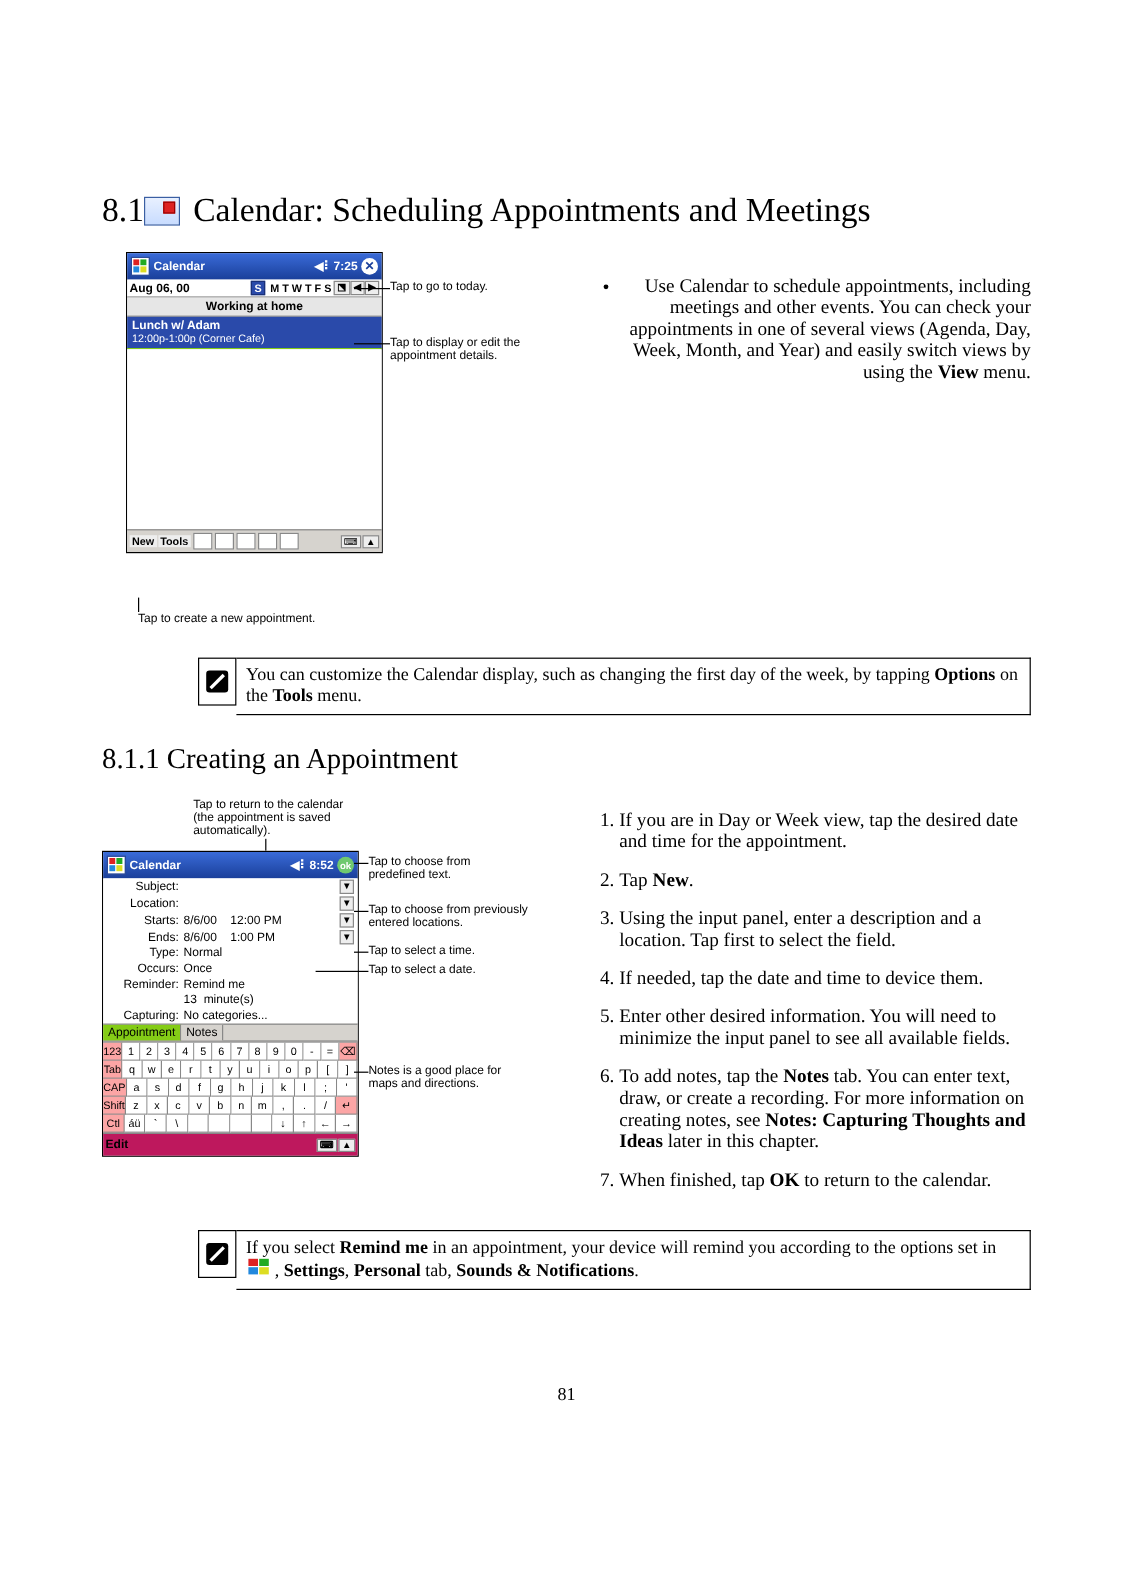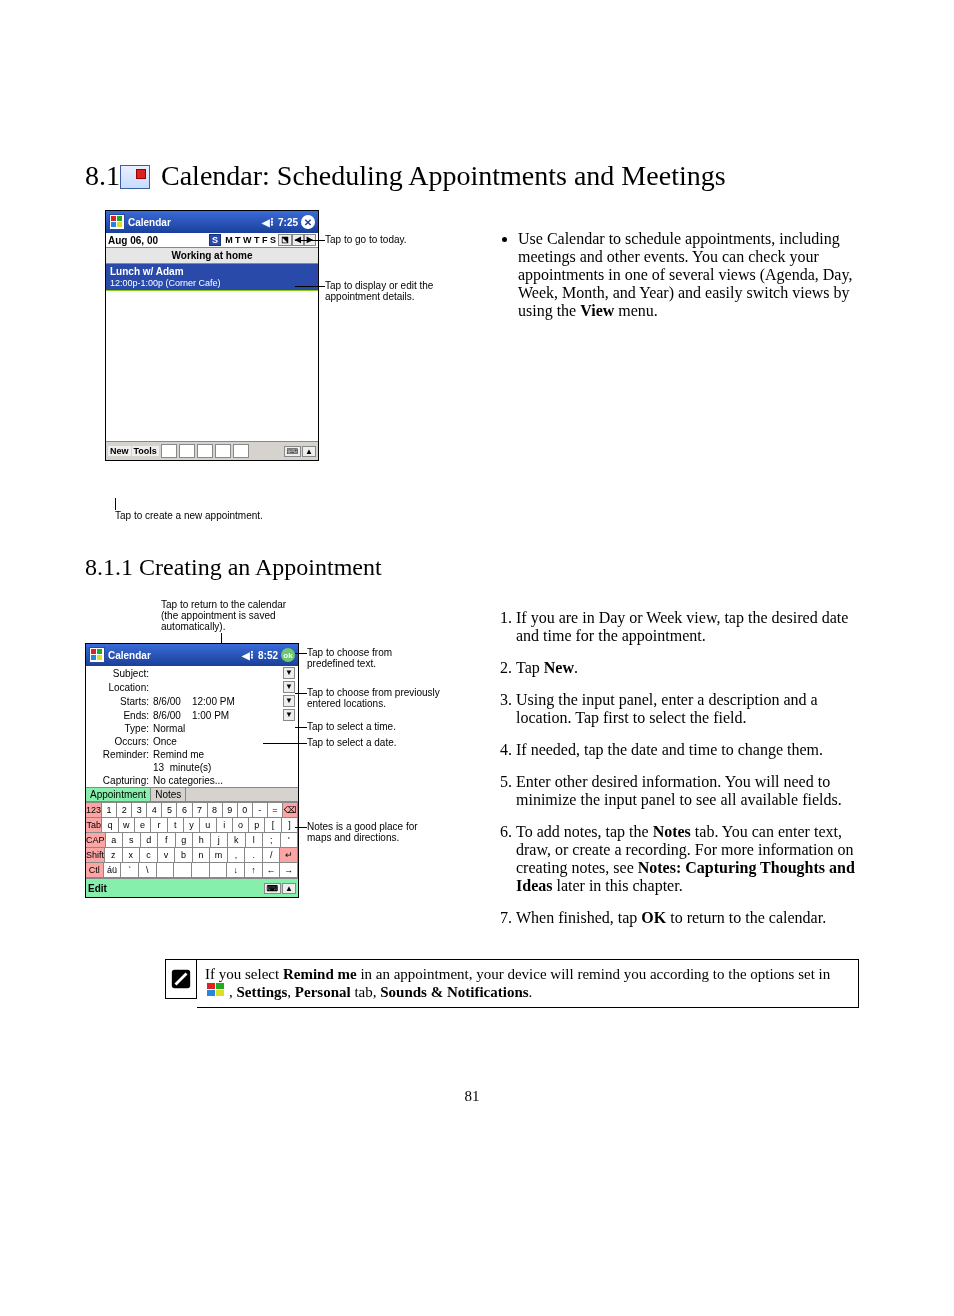--- a/index.html
+++ b/index.html
@@ -58,21 +58,21 @@
 
   .two-col {
     display: flex;
     gap: 48px;
     align-items: flex-start;
   }
   .left-col { flex: 0 0 365px; }
   .right-col { flex: 1; padding-top: 20px;}
   .right-col.steps { padding-top:10px;}
   ul.bullets { margin: 0 0 0 20px; padding: 0; }
-  ul.bullets li { margin-bottom: 1px; }
+  ul.bullets li { margin-bottom: 1px; text-align: right; }
   ol.steps { margin: 0 0 0 18px; padding: 0; }
   ol.steps li { margin-bottom: 14px; }
 
   
   .device-box {
     border: 1px solid #000;
     width: 212px;
     font-family: Tahoma, Arial, sans-serif;
     font-size: 10px;
     background:#fff;
@@ -160,33 +160,33 @@
   .form-area{background:#fff}
   .form-row{
     display:flex;align-items:center;padding:1px 3px;font-size:10px
   }
   .form-row label{width:60px;text-align:right;padding-right:4px}
   .form-row .val{flex:1}
   .form-row .dd{border:1px solid #888;width:10px;height:10px;display:inline-block;float:right;background:#eee;font-size:8px;text-align:center;line-height:10px}
   .tabs{
     display:flex;border-top:1px solid #888;border-bottom:1px solid #888;background:#d6d3ce;font-size:10px
   }
-  .tabs .tab{border-right:1px solid #888;padding:1px 4px;background:#86efac}
+  .tabs .tab{border-right:1px solid #888;padding:1px 4px;background:#84cc16}
   .tabs .tab.inactive{background:#d6d3ce}
   .keyboard{
     border-top:1px solid #888;
   }
   .keyboard .krow{display:flex}
   .keyboard .k{
     border:1px solid #888;border-top:none;border-left:none;
     flex:1;text-align:center;font-size:9px;line-height:14px;height:14px;background:#fff
   }
   .keyboard .k.mod{background:#fca5a5}
   .editbar{
-    display:flex;align-items:center;background:#86efac;border-top:1px solid #888;padding:1px 2px;height:16px;font-size:10px;font-weight:bold
+    display:flex;align-items:center;background:#be185d;border-top:1px solid #888;padding:1px 2px;height:16px;font-size:10px;font-weight:bold
   }
   .editbar .kb{margin-left:auto;border:1px solid #888;padding:0 2px;font-size:8px;background:#eee}
   .editbar .up{border:1px solid #888;padding:0 2px;font-size:8px;background:#eee;margin-left:1px}
 
   
   .note{
     display:flex;margin:18px 0 8px 80px;font-size:15px
   }
   .note .icon{
     width:30px;height:38px;border:1px solid #000;
@@ -272,20 +272,31 @@
     </div>
     <div class="right-col">
       <ul class="bullets">
         <li>
           <span>Use Calendar to schedule appointments, including meetings and other events. You can check your appointments in one of several views (Agenda, Day, Week, Month, and Year) and easily switch views by using the </span><b>View</b><span> menu.</span>
         </li>
       </ul>
     </div>
   </div>
 
+  <div class="note">
+    <div class="icon">
+      <svg viewBox="0 0 24 24">
+          <rect x="2" y="2" width="20" height="20" rx="3" fill="#000"></rect>
+          <path d="M6 18 L18 6" stroke="#fff" stroke-width="3"></path>
+        </svg>
+    </div>
+    <div class="text">
+      <span>You can customize the Calendar display, such as changing the first day of the week, by tapping </span><b>Options</b><span> on the </span><b>Tools</b><span> menu.</span>
+    </div>
+  </div>
 
   <h2 class="subsection">
     <span>8.1.1</span> <span>Creating an Appointment</span>
   </h2>
 
   <div class="two-col">
     <div class="left-col">
       <div class="callout-wrap" style="height:340px">
 
         <div class="callout" style="left:76px;top:0;width:140px">
@@ -442,21 +453,21 @@
         <div class="callout" style="left:222px;top:122px;width:120px"><div class="line" style="left:-12px;top:6px;width:12px"></div><span>Tap to select a time.</span></div>
         <div class="callout" style="left:222px;top:138px;width:120px"><div class="line" style="left:-44px;top:6px;width:44px"></div><span>Tap to select a date.</span></div>
         <div class="callout" style="left:222px;top:222px;width:130px"><div class="line" style="left:-12px;top:6px;width:12px"></div><span>Notes is a good place for maps and directions.</span></div>
       </div>
     </div>
     <div class="right-col steps">
       <ol class="steps">
         <li><span>If you are in Day or Week view, tap the desired date and time for the appointment.</span></li>
         <li><span>Tap </span><b>New</b><span>.</span></li>
         <li><span>Using the input panel, enter a description and a location. Tap first to select the field.</span></li>
-        <li><span>If needed, tap the date and time to change them.</span></li>
+        <li><span>If needed, tap the date and time to device them.</span></li>
         <li><span>Enter other desired information. You will need to minimize the input panel to see all available fields.</span></li>
         <li><span>To add notes, tap the </span><b>Notes</b><span> tab. You can enter text, draw, or create a recording. For more information on creating notes, see </span><b>Notes: Capturing Thoughts and Ideas</b><span> later in this chapter.</span></li>
         <li><span>When finished, tap </span><b>OK</b><span> to return to the calendar.</span></li>
       </ol>
     </div>
   </div>
 
   <div class="note">
     <div class="icon">
       <svg viewBox="0 0 24 24">

